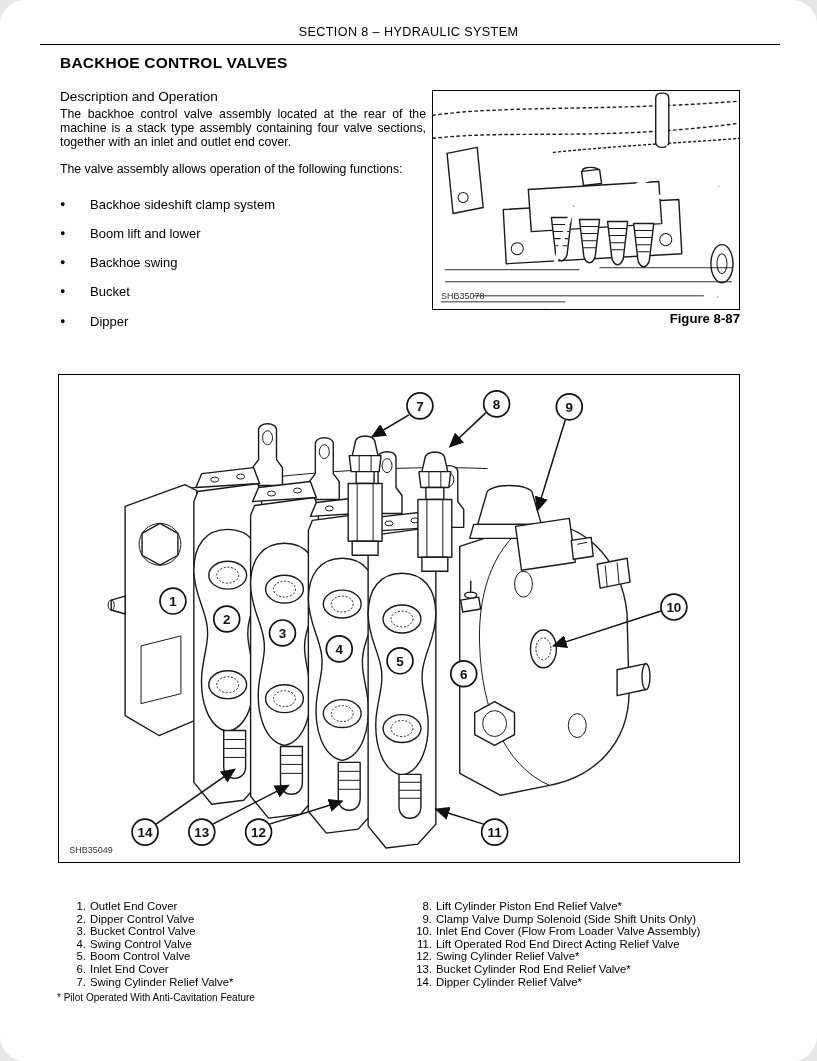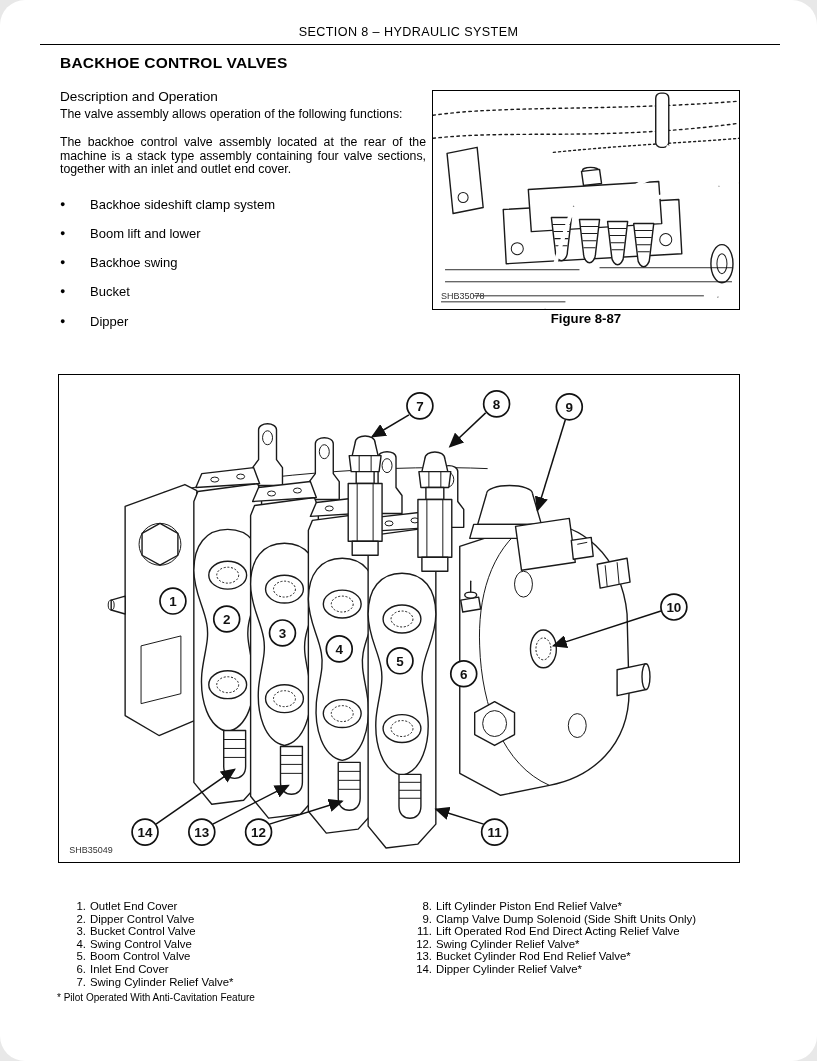--- a/index.html
+++ b/index.html
@@ -15,21 +15,21 @@
   .h1{position:absolute;top:54px;left:60px;font-size:15.5px;font-weight:bold;letter-spacing:.2px;}
   .h2{position:absolute;top:89px;left:60px;font-size:13.6px;font-weight:normal;}
   .body-col{position:absolute;top:108px;left:60px;width:366px;font-size:12.3px;line-height:1.12;}
   .body-col p{margin:0 0 14px 0;text-align:justify;}
   .bullets{margin-top:21px;}
   .bullet-row{display:flex;margin-bottom:14.6px;}
   .bullet-mark{width:30px;flex:0 0 30px;font-size:9px;line-height:13px;}
   .bullet-label{font-size:13px;}
   .fig87{position:absolute;left:432px;top:90px;width:308px;height:220px;border:1.6px solid #000;box-sizing:border-box;background:#fff;}
   .fig87 svg{display:block;width:100%;height:100%;}
-  .fig87-cap{position:absolute;left:432px;top:311px;width:308px;text-align:center;font-weight:bold;font-size:13.2px;}
+  .fig87-cap{position:absolute;left:432px;top:311px;width:308px;text-align:right;font-weight:bold;font-size:13.2px;}
   .fig88{position:absolute;left:58px;top:374px;width:682px;height:489px;border:1.8px solid #000;box-sizing:border-box;background:#fff;}
   .fig88 svg{display:block;width:100%;height:100%;}
   .fig88-caprow{position:absolute;left:58px;top:869px;width:682px;height:16px;}
   .fig88-captitle{position:absolute;left:0;width:100%;text-align:center;font-size:11.8px;}
   .fig88-cap{position:absolute;right:0;top:-1px;font-weight:bold;font-size:13.2px;}
   .plist{position:absolute;top:900px;font-size:11.4px;line-height:12.6px;}
   .plist-left{left:60px;width:330px;}
   .plist-right{left:402px;width:360px;}
   .prow{display:flex;}
   .pnum{flex:0 0 26px;width:26px;text-align:right;margin-right:4px;}
@@ -50,22 +50,22 @@
 
 <div class="page">
 
   <div class="hdr">SECTION 8 – HYDRAULIC SYSTEM</div>
   <div class="hdr-rule"></div>
 
   <div class="h1">BACKHOE CONTROL VALVES</div>
   <div class="h2">Description and Operation</div>
 
   <div class="body-col">
+    <p>The backhoe control valve assembly located at the rear of the machine is a stack type assembly containing four valve sections, together with an inlet and outlet end cover.</p>
     <p>The valve assembly allows operation of the following functions:</p>
-    <p>The backhoe control valve assembly located at the rear of the machine is a stack type assembly containing four valve sections, together with an inlet and outlet end cover.</p>
     <div class="bullets">
       <div class="bullet-row">
         <span class="bullet-mark">●</span>
         <span class="bullet-label">Backhoe sideshift clamp system</span>
       </div>
       <div class="bullet-row">
         <span class="bullet-mark">●</span>
         <span class="bullet-label">Boom lift and lower</span>
       </div>
       <div class="bullet-row">
@@ -389,20 +389,24 @@
   <div class="plist plist-right">
     <div class="prow">
         <span class="pnum">8.</span>
         <span>Lift Cylinder Piston End Relief Valve*</span>
       </div>
     <div class="prow">
         <span class="pnum">9.</span>
         <span>Clamp Valve Dump Solenoid (Side Shift Units Only)</span>
       </div>
     <div class="prow">
+        <span class="pnum">10.</span>
+        <span>Inlet End Cover (Flow From Loader Valve Assembly)</span>
+      </div>
+    <div class="prow">
         <span class="pnum">11.</span>
         <span>Lift Operated Rod End Direct Acting Relief Valve</span>
       </div>
     <div class="prow">
         <span class="pnum">12.</span>
         <span>Swing Cylinder Relief Valve*</span>
       </div>
     <div class="prow">
         <span class="pnum">13.</span>
         <span>Bucket Cylinder Rod End Relief Valve*</span>

